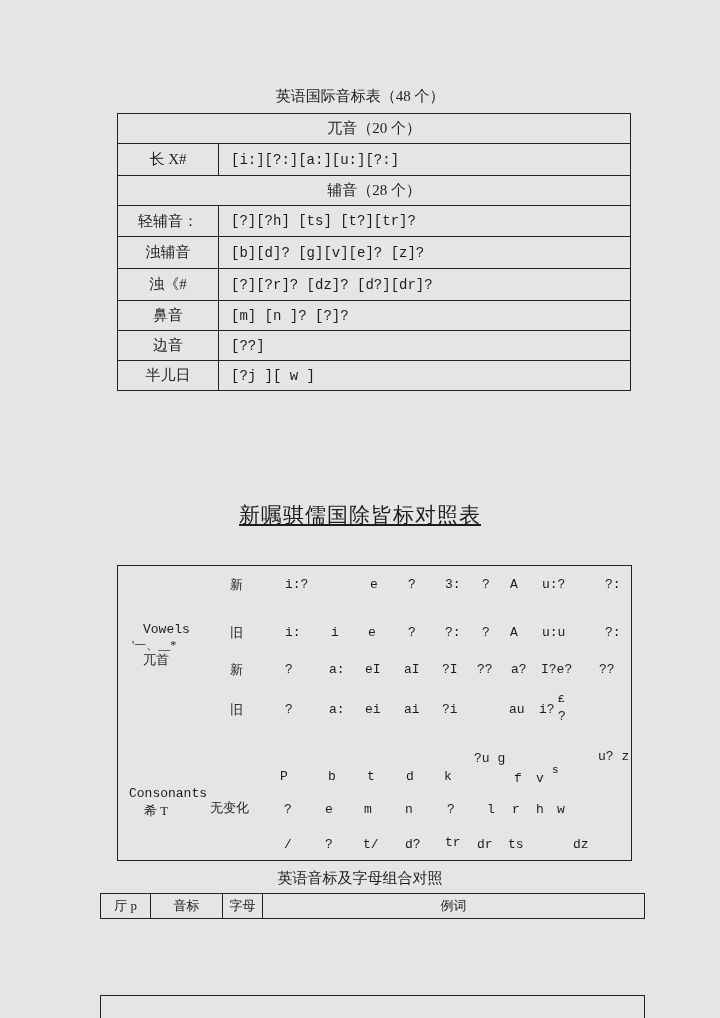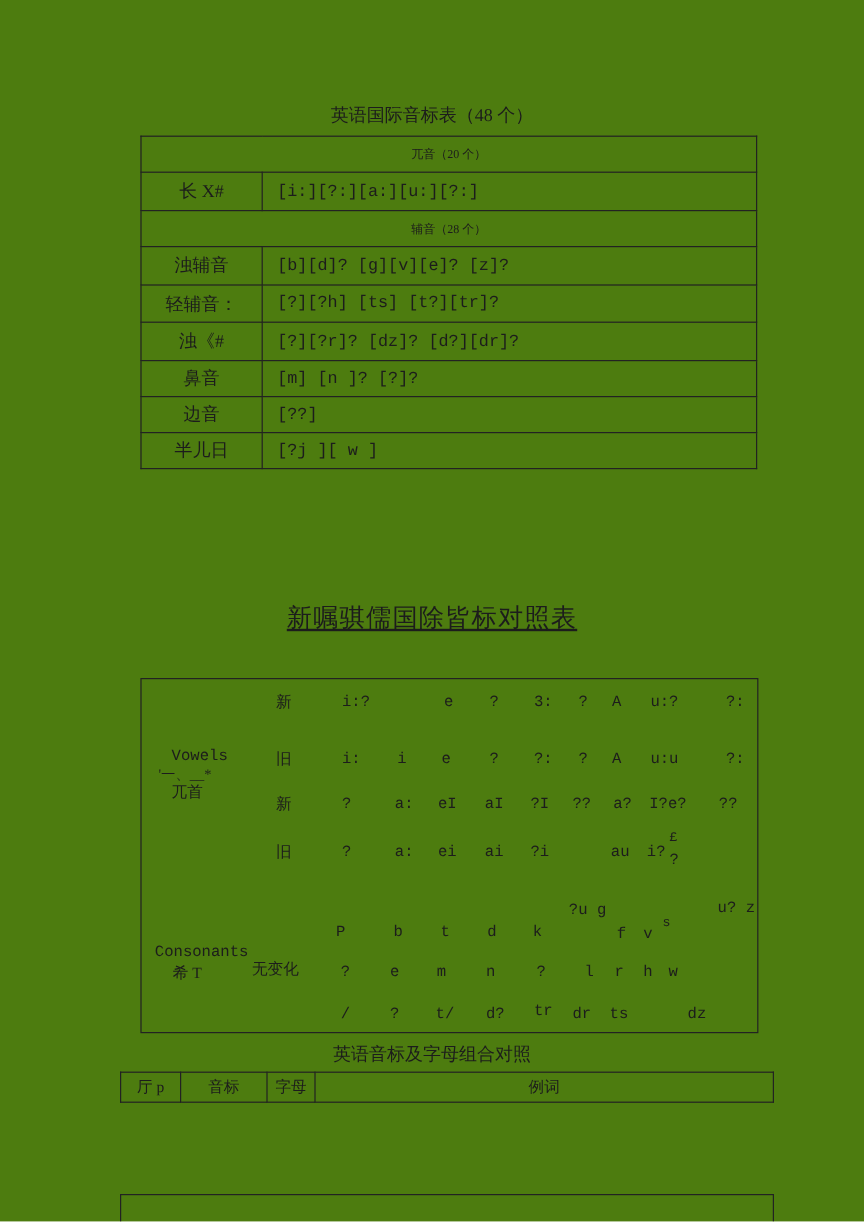--- a/index.html
+++ b/index.html
@@ -1,33 +1,33 @@
 <!DOCTYPE html>
 <html><head>
 <meta charset="utf-8">
 <style>
   html,body { margin:0; padding:0; background:#ffffff; }
   .page {
-    position:relative; width:720px; height:1018px; background:#4d7c0f;
+    position:relative; width:720px; height:1018px; background:#e5e5e5;
     color:#1c1c1c; overflow:hidden;
     font-family:"Liberation Serif","DejaVu Serif",serif;
   }
   .cn   { font-family:"Liberation Serif","DejaVu Serif",serif; }
   .title { position:absolute; left:0; width:720px; text-align:center; }
   #title1 { top:87px;  font-size:15px; }
   #title2 { top:501px; font-size:21px; letter-spacing:1px;text-decoration:underline; }
   #title3 { top:869px; font-size:15px; }
 
   
   table.t1 {
     position:absolute; left:117px; top:113px; width:513px;
     border-collapse:collapse; table-layout:fixed;
   }
   table.t1 td { border:1px solid #222; padding:0; vertical-align:middle; }
-  table.t1 td.hdr { text-align:center; font-size:10px; }
+  table.t1 td.hdr { text-align:center; font-size:15px; }
   table.t1 td.lbl { text-align:center; font-size:15px; width:101px; }
   table.t1 td.val { font-family:"Liberation Mono","DejaVu Sans Mono",monospace;
                     font-size:14px; padding-left:12px; }
   table.t1 td.val.sm { font-size:12px; }
 
   
   .t2 {
     position:absolute; left:117px; top:565px; width:513px; height:294px;
     border:1px solid #222;
   }
@@ -66,27 +66,27 @@
         <tr style="height:30px">
       <td class="hdr cn" colspan="2">兀音（20 个）</td>
     </tr>
     <tr style="height:32px">
       <td class="lbl cn">长 X#</td>
       <td class="val">[i:][?:][a:][u:][?:]</td>
     </tr>
     <tr style="height:30px">
       <td class="hdr cn" colspan="2">辅音（28 个）</td>
     </tr>
+    <tr style="height:31px">
+      <td class="lbl cn">轻辅音：</td>
+      <td class="val">[?][?h] [ts] [t?][tr]?</td>
+    </tr>
     <tr style="height:32px">
       <td class="lbl cn">浊辅音</td>
       <td class="val">[b][d]? [g][v][e]? [z]?</td>
-    </tr>
-    <tr style="height:31px">
-      <td class="lbl cn">轻辅音：</td>
-      <td class="val">[?][?h] [ts] [t?][tr]?</td>
     </tr>
     <tr style="height:32px">
       <td class="lbl cn">浊《#</td>
       <td class="val">[?][?r]? [dz]? [d?][dr]?</td>
     </tr>
     <tr style="height:30px">
       <td class="lbl cn">鼻音</td>
       <td class="val">[m] [n ]? [?]?</td>
     </tr>
     <tr style="height:30px">

